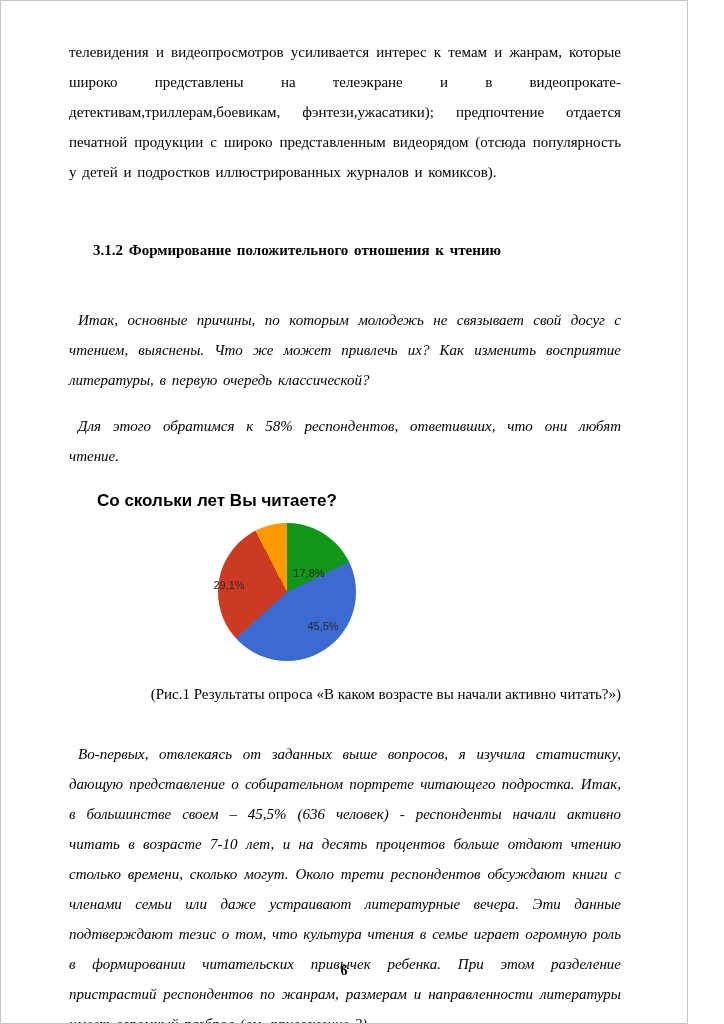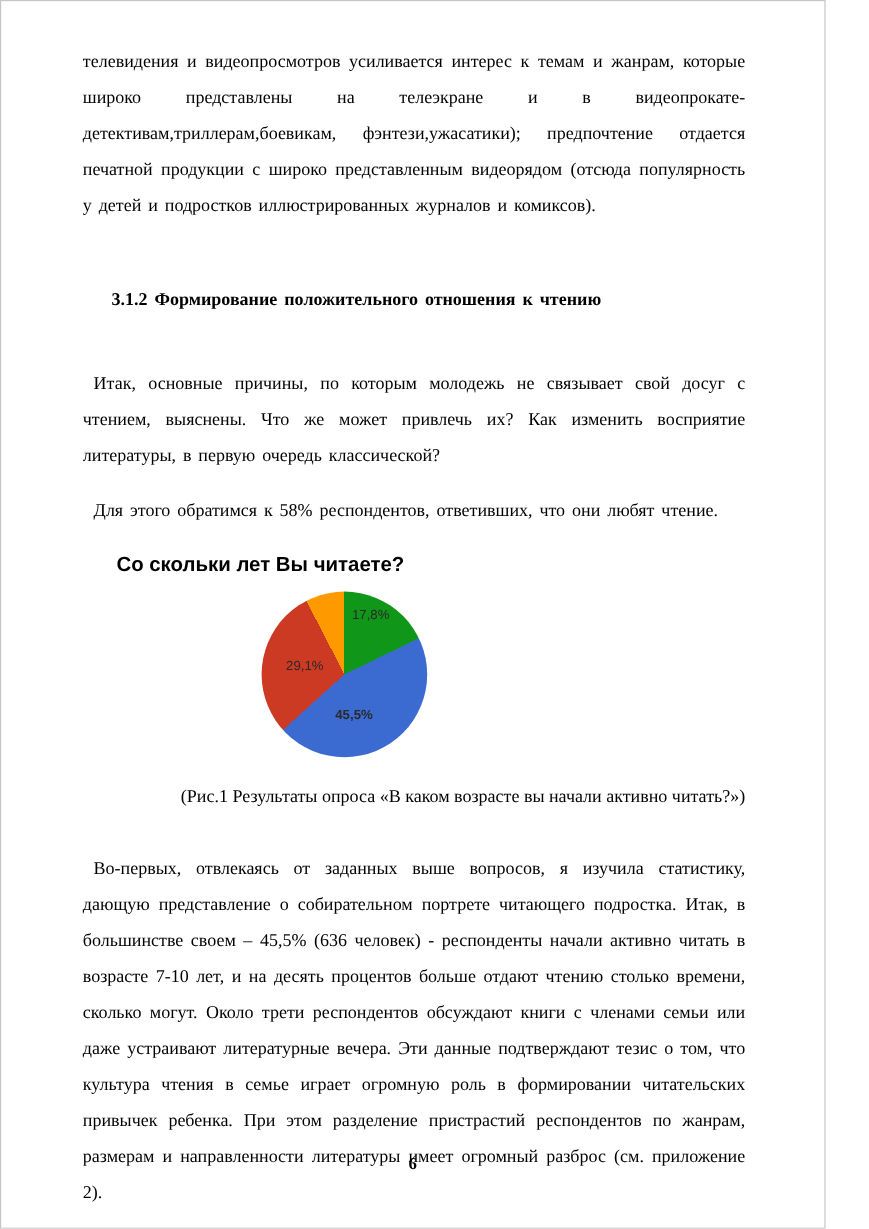--- a/index.html
+++ b/index.html
@@ -14,21 +14,21 @@
     font-size: 15px;
     color: #000000;
     overflow: hidden;
   }
   .content { padding: 36px 66px 0 68px; }
   .body-text {
     text-align: justify;
     line-height: 30px;
     word-spacing: 2px;
   }
-  .indent { text-indent: 9px; }
+  .indent { text-indent: 9px; font-style: italic; }
   .section-heading {
     font-weight: bold;
     line-height: 30px;
     margin-top: 48px;
     margin-left: 24px;
   }
   .para-intro { margin-top: 40px; }
   .para-lead { margin-top: 16px; }
   .chart-block {
     margin-top: 20px;
@@ -87,23 +87,23 @@
     <p class="body-text section-heading">3.1.2 Формирование положительного отношения к чтению</p>
 
     <p class="body-text indent para-intro">Итак, основные причины, по которым молодежь не связывает свой досуг с чтением, выяснены. Что же может привлечь их? Как изменить восприятие литературы, в первую очередь классической?</p>
 
     <p class="body-text indent para-lead">Для этого обратимся к 58% респондентов, ответивших, что они любят чтение.</p>
 
     <div class="chart-block">
       <div class="chart-title">Со скольки лет Вы читаете?</div>
       <div class="pie-wrap">
         <div class="pie" style="background: conic-gradient(rgb(16, 150, 24) 0deg, rgb(16, 150, 24) 64.08deg, rgb(59, 106, 209) 64.08deg, rgb(59, 106, 209) 227.88deg, rgb(204, 58, 35) 227.88deg, rgb(204, 58, 35) 332.64deg, rgb(255, 153, 0) 332.64deg, rgb(255, 153, 0) 360deg);">
-            <div class="pie-label" style="left: 90.9632px; top: 20px;">17,8%</div>
-            <div class="pie-label" style="left: 77px; top: 103.314px; font-weight: bold;">45,5%</div>
-            <div class="pie-label" style="left: 36px; top: 61.626px;">29,1%</div>
+            <div class="pie-label" style="left: 90.9632px; top: 50px;">17,8%</div>
+            <div class="pie-label" style="left: 105px; top: 103.314px;">45,5%</div>
+            <div class="pie-label" style="left: 11px; top: 61.626px;">29,1%</div>
           </div>
       </div>
     </div>
 
     <p class="figure-caption">(Рис.1  Результаты опроса «В каком возрасте вы начали активно читать?»)</p>
 
     <p class="body-text indent para-body">Во-первых, отвлекаясь от заданных выше вопросов, я изучила  статистику, дающую представление о собирательном портрете читающего подростка. Итак, в большинстве своем – 45,5% (636 человек) -  респонденты начали активно читать в возрасте 7-10 лет, и на десять процентов больше отдают чтению столько времени, сколько могут. Около трети респондентов обсуждают книги с членами семьи или даже устраивают литературные вечера. Эти данные подтверждают тезис о том, что культура чтения в семье играет огромную роль в формировании читательских привычек ребенка. При этом разделение пристрастий респондентов по жанрам, размерам и направленности литературы имеет огромный разброс (см. приложение 2).</p>
 
   </div>
 

